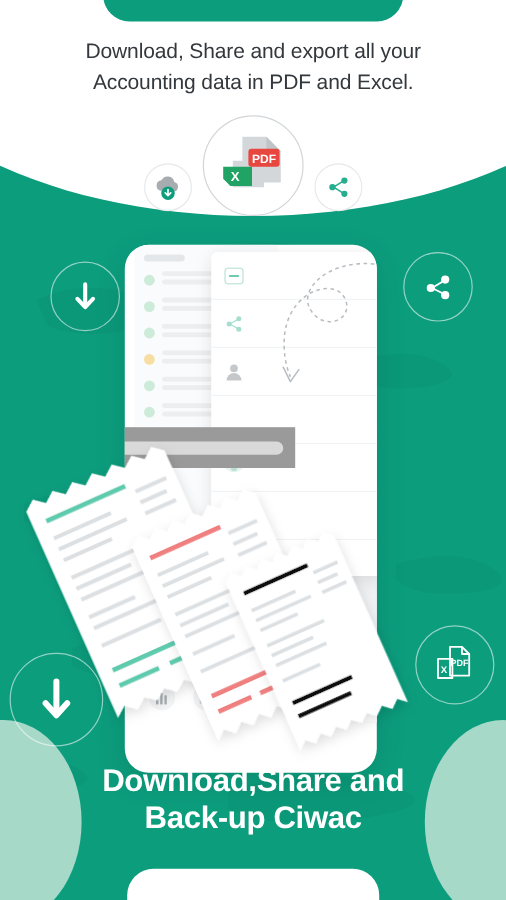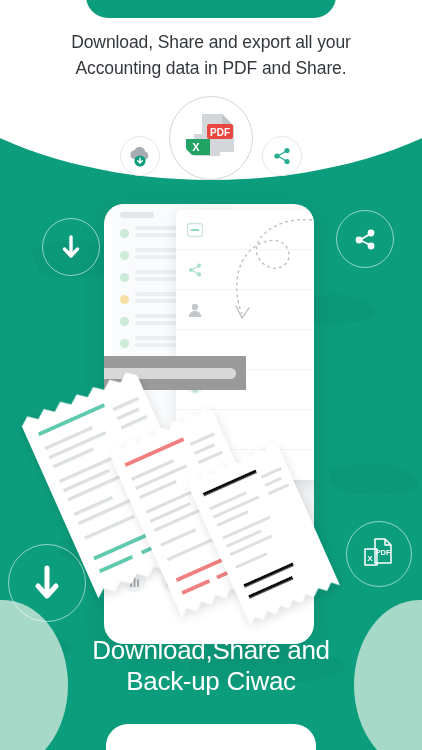--- a/index.html
+++ b/index.html
@@ -237,21 +237,21 @@
   .receipts { position:absolute; left:0; top:0; width:422px; height:750px; z-index:5; pointer-events:none; }
 
   
   .footer-title {
     position:absolute;
     left:0; bottom:52px;
     width:422px;
     text-align:center;
     color:#ffffff;
     font-size:26px;
-    font-weight:normal;
+    font-weight:bold;
     line-height:1.22;
     letter-spacing:-0.3px;
     z-index:8;
     padding:0 18px;
   }
   .footer-title span { display:block; }
 
   .home-pill {
     position:absolute;
     left:50%; transform:translateX(-50%);
@@ -282,21 +282,21 @@
   </svg>
 
   <div class="wedge bl"></div>
   <div class="wedge br"></div>
 
   <div class="header-dome"></div>
   <div class="top-tab"></div>
 
   <div class="headline">
     <span>Download, Share and export all your</span>
-    <span>Accounting data in PDF and Share.</span>
+    <span>Accounting data in PDF and Excel.</span>
   </div>
 
   <div class="hero">
     <div class="hero-ring"></div>
 
     <svg class="hero-doc" viewBox="0 0 62 54">
       <path d="M22 2 h20 l12 12 v26 h-32 z" fill="#D3D7DA"></path>
       <path d="M42 2 l12 12 h-12 z" fill="#BFC4C8"></path>
       <path d="M14 22 h26 v22 h-26 z" fill="#D3D7DA"></path>
       <rect x="27" y="12" width="26" height="15" rx="2.5" fill="#E8473F"></rect>

